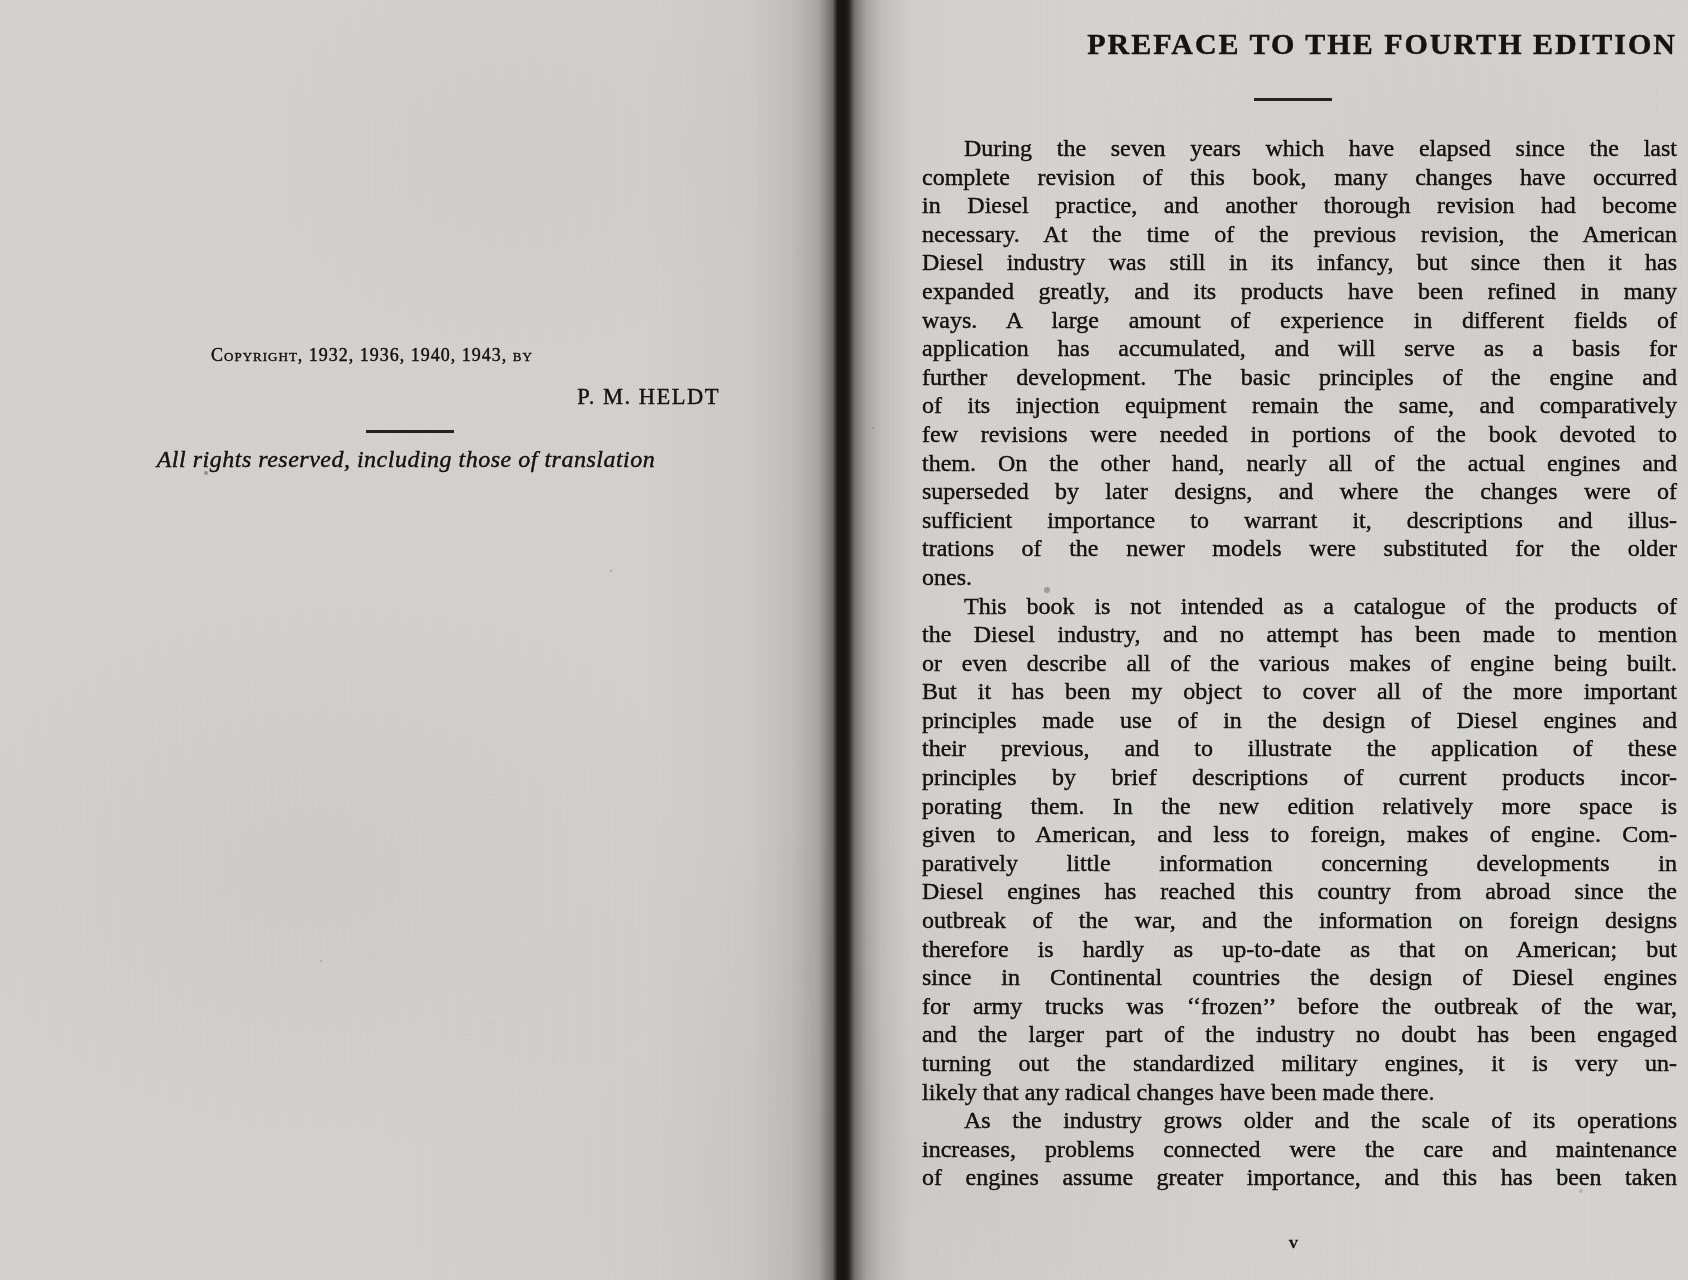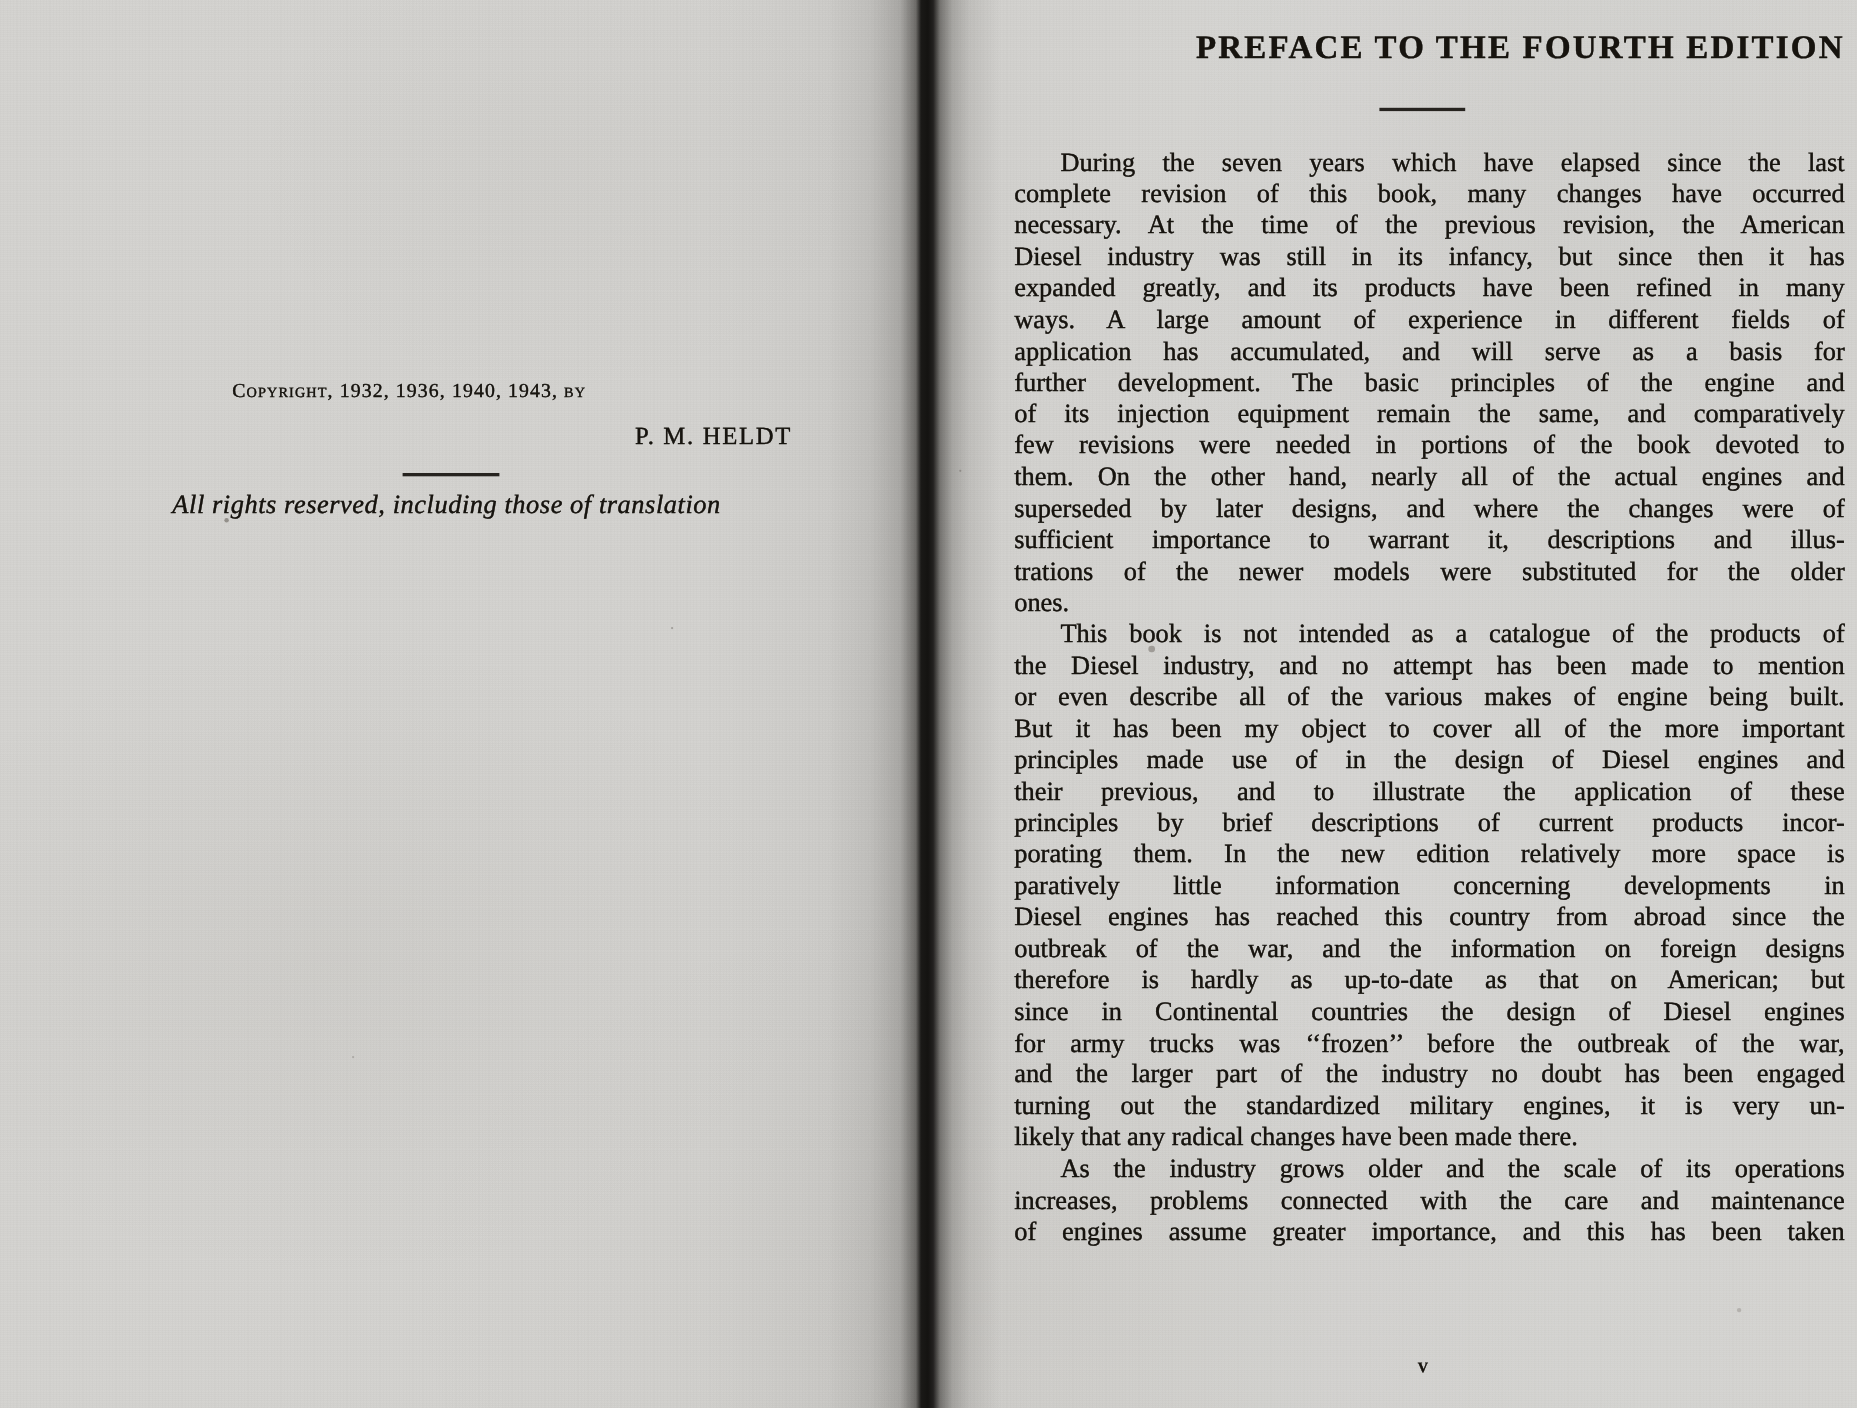--- a/index.html
+++ b/index.html
@@ -110,20 +110,21 @@
       <div class="rights-line">All rights reserved, including those of translation</div>
     </div>
   </div>
 
   <div class="page right-page">
     <div class="preface-heading ink">PREFACE TO THE FOURTH EDITION</div>
     <div class="preface-rule"></div>
     <div class="preface-body ink">
         <div class="line indent">During the seven years which have elapsed since the last</div>
         <div class="line">complete revision of this book, many changes have occurred</div>
+        <div class="line">in Diesel practice, and another thorough revision had become</div>
         <div class="line">necessary. At the time of the previous revision, the American</div>
         <div class="line">Diesel industry was still in its infancy, but since then it has</div>
         <div class="line">expanded greatly, and its products have been refined in many</div>
         <div class="line">ways. A large amount of experience in different fields of</div>
         <div class="line">application has accumulated, and will serve as a basis for</div>
         <div class="line">further development. The basic principles of the engine and</div>
         <div class="line">of its injection equipment remain the same, and comparatively</div>
         <div class="line">few revisions were needed in portions of the book devoted to</div>
         <div class="line">them. On the other hand, nearly all of the actual engines and</div>
         <div class="line">superseded by later designs, and where the changes were of</div>
@@ -131,29 +132,30 @@
         <div class="line">trations of the newer models were substituted for the older</div>
         <div class="line no-just">ones.</div>
         <div class="line indent">This book is not intended as a catalogue of the products of</div>
         <div class="line">the Diesel industry, and no attempt has been made to mention</div>
         <div class="line">or even describe all of the various makes of engine being built.</div>
         <div class="line">But it has been my object to cover all of the more important</div>
         <div class="line">principles made use of in the design of Diesel engines and</div>
         <div class="line">their previous, and to illustrate the application of these</div>
         <div class="line">principles by brief descriptions of current products incor-</div>
         <div class="line">porating them. In the new edition relatively more space is</div>
+        <div class="line">given to American, and less to foreign, makes of engine. Com-</div>
         <div class="line">paratively little information concerning developments in</div>
         <div class="line">Diesel engines has reached this country from abroad since the</div>
         <div class="line">outbreak of the war, and the information on foreign designs</div>
         <div class="line">therefore is hardly as up-to-date as that on American; but</div>
         <div class="line">since in Continental countries the design of Diesel engines</div>
         <div class="line">for army trucks was ‘‘frozen’’ before the outbreak of the war,</div>
         <div class="line">and the larger part of the industry no doubt has been engaged</div>
         <div class="line">turning out the standardized military engines, it is very un-</div>
         <div class="line no-just">likely that any radical changes have been made there.</div>
         <div class="line indent">As the industry grows older and the scale of its operations</div>
-        <div class="line">increases, problems connected with the care and maintenance</div>
+        <div class="line">increases, problems connected were the care and maintenance</div>
         <div class="line">of engines assume greater importance, and this has been taken</div>
       </div>
     <div class="page-number ink">v</div>
   </div>
 
 </div>
 
 </body></html>

